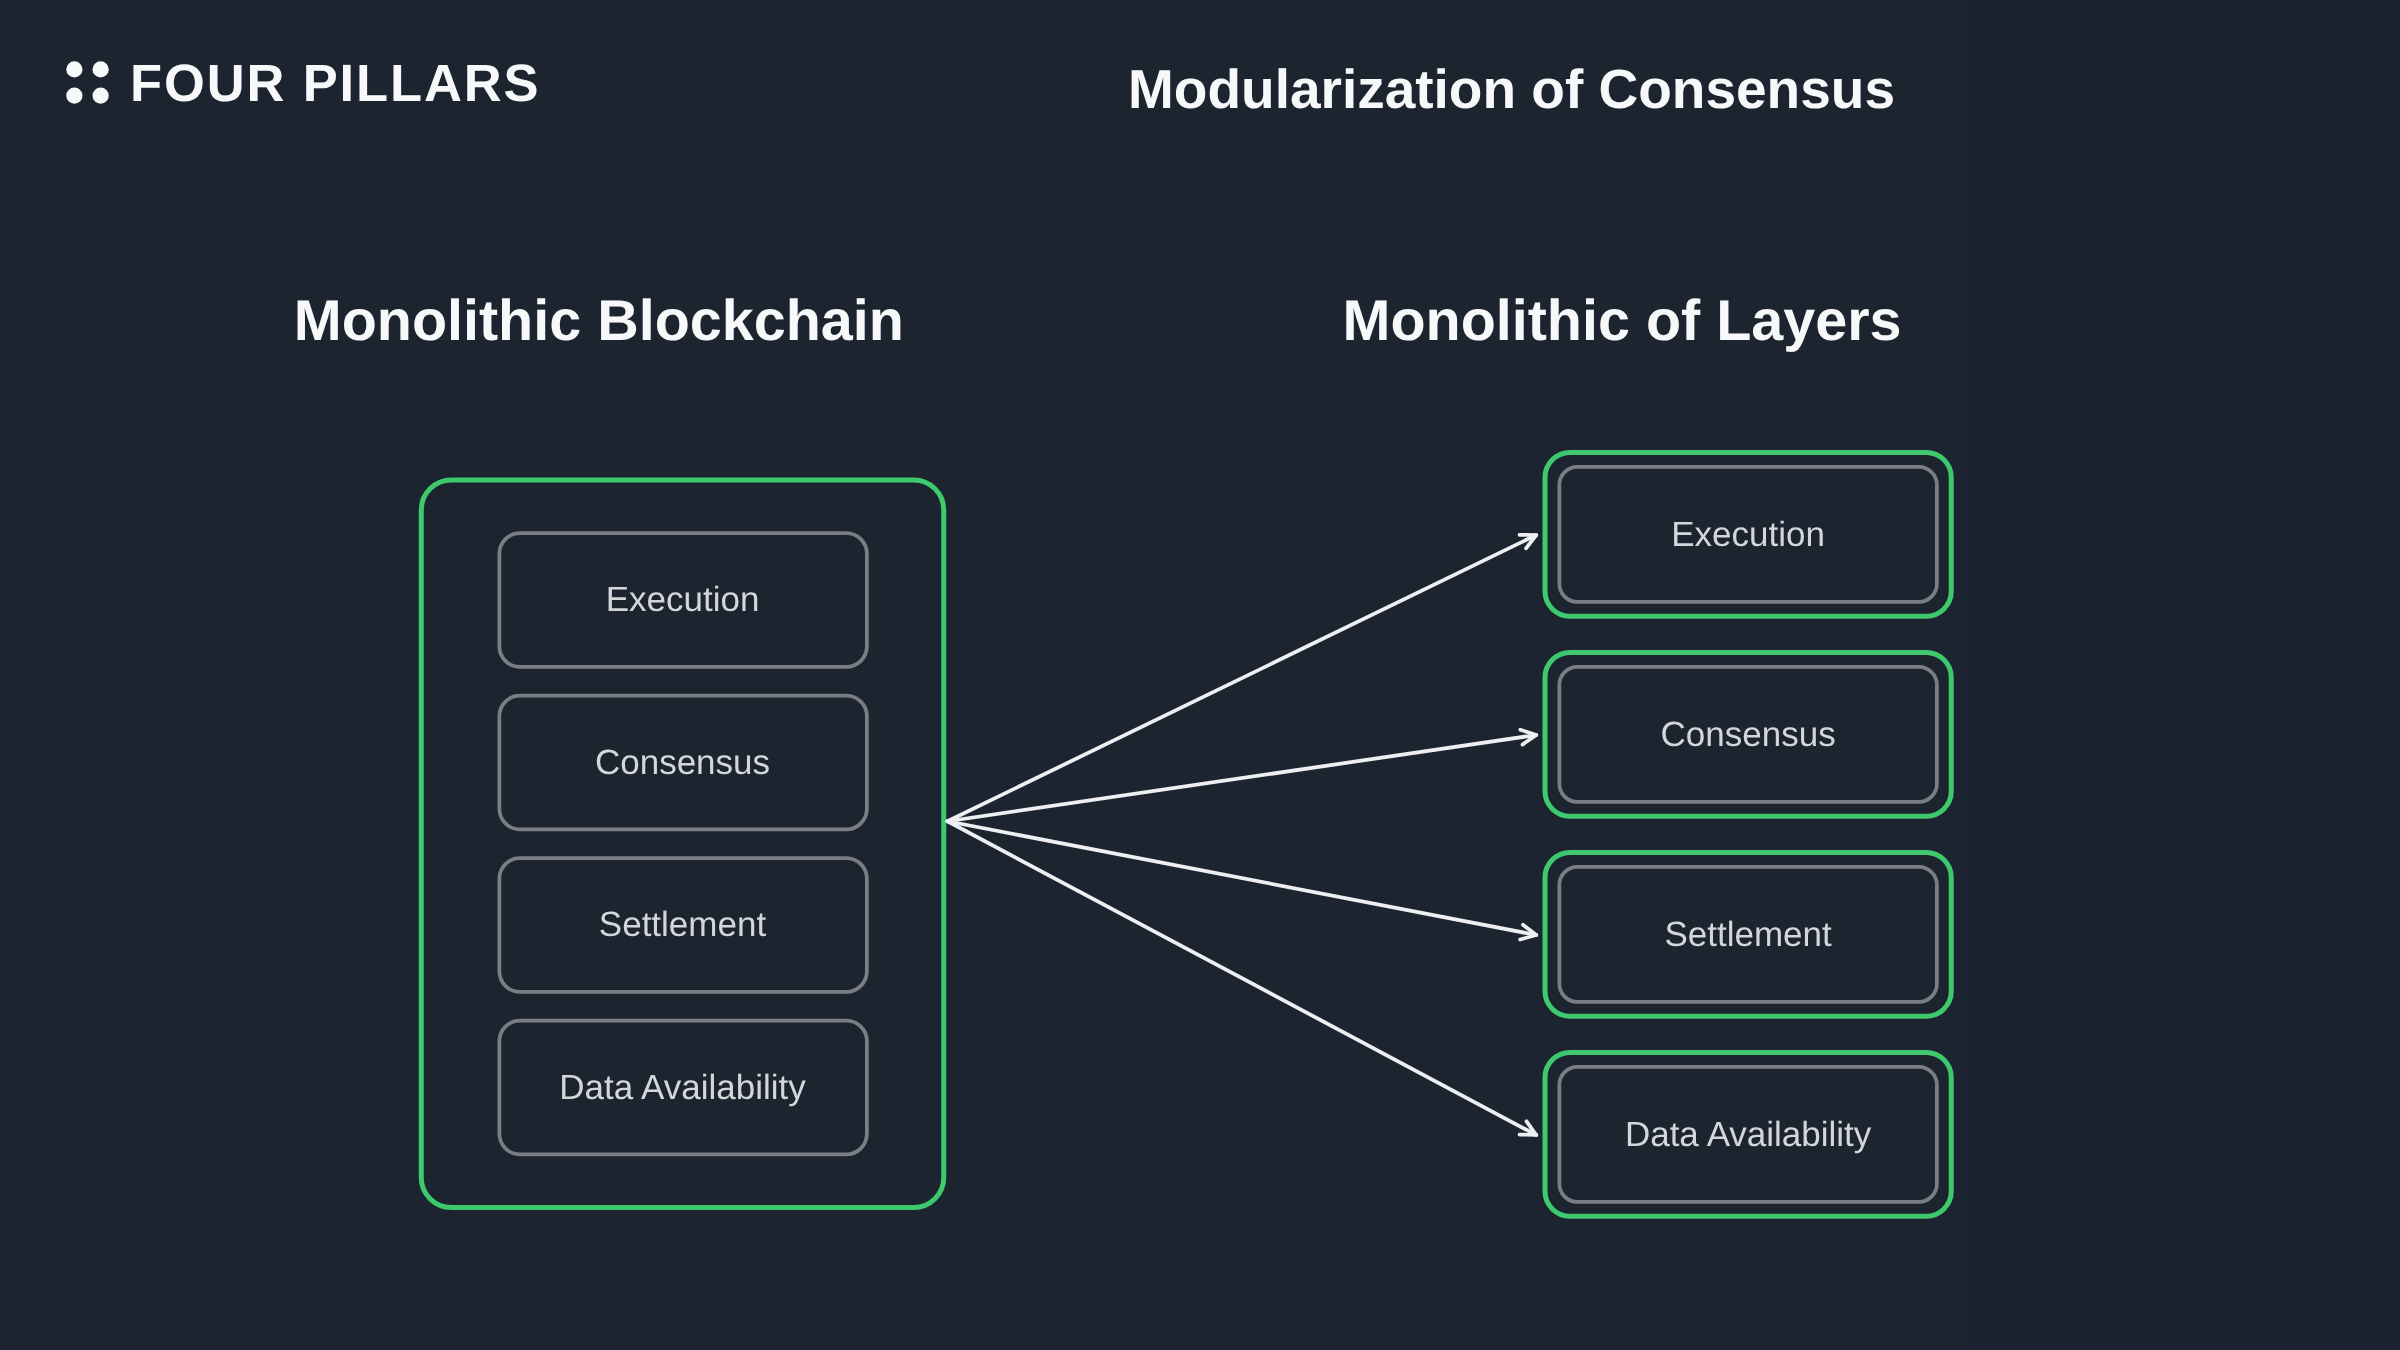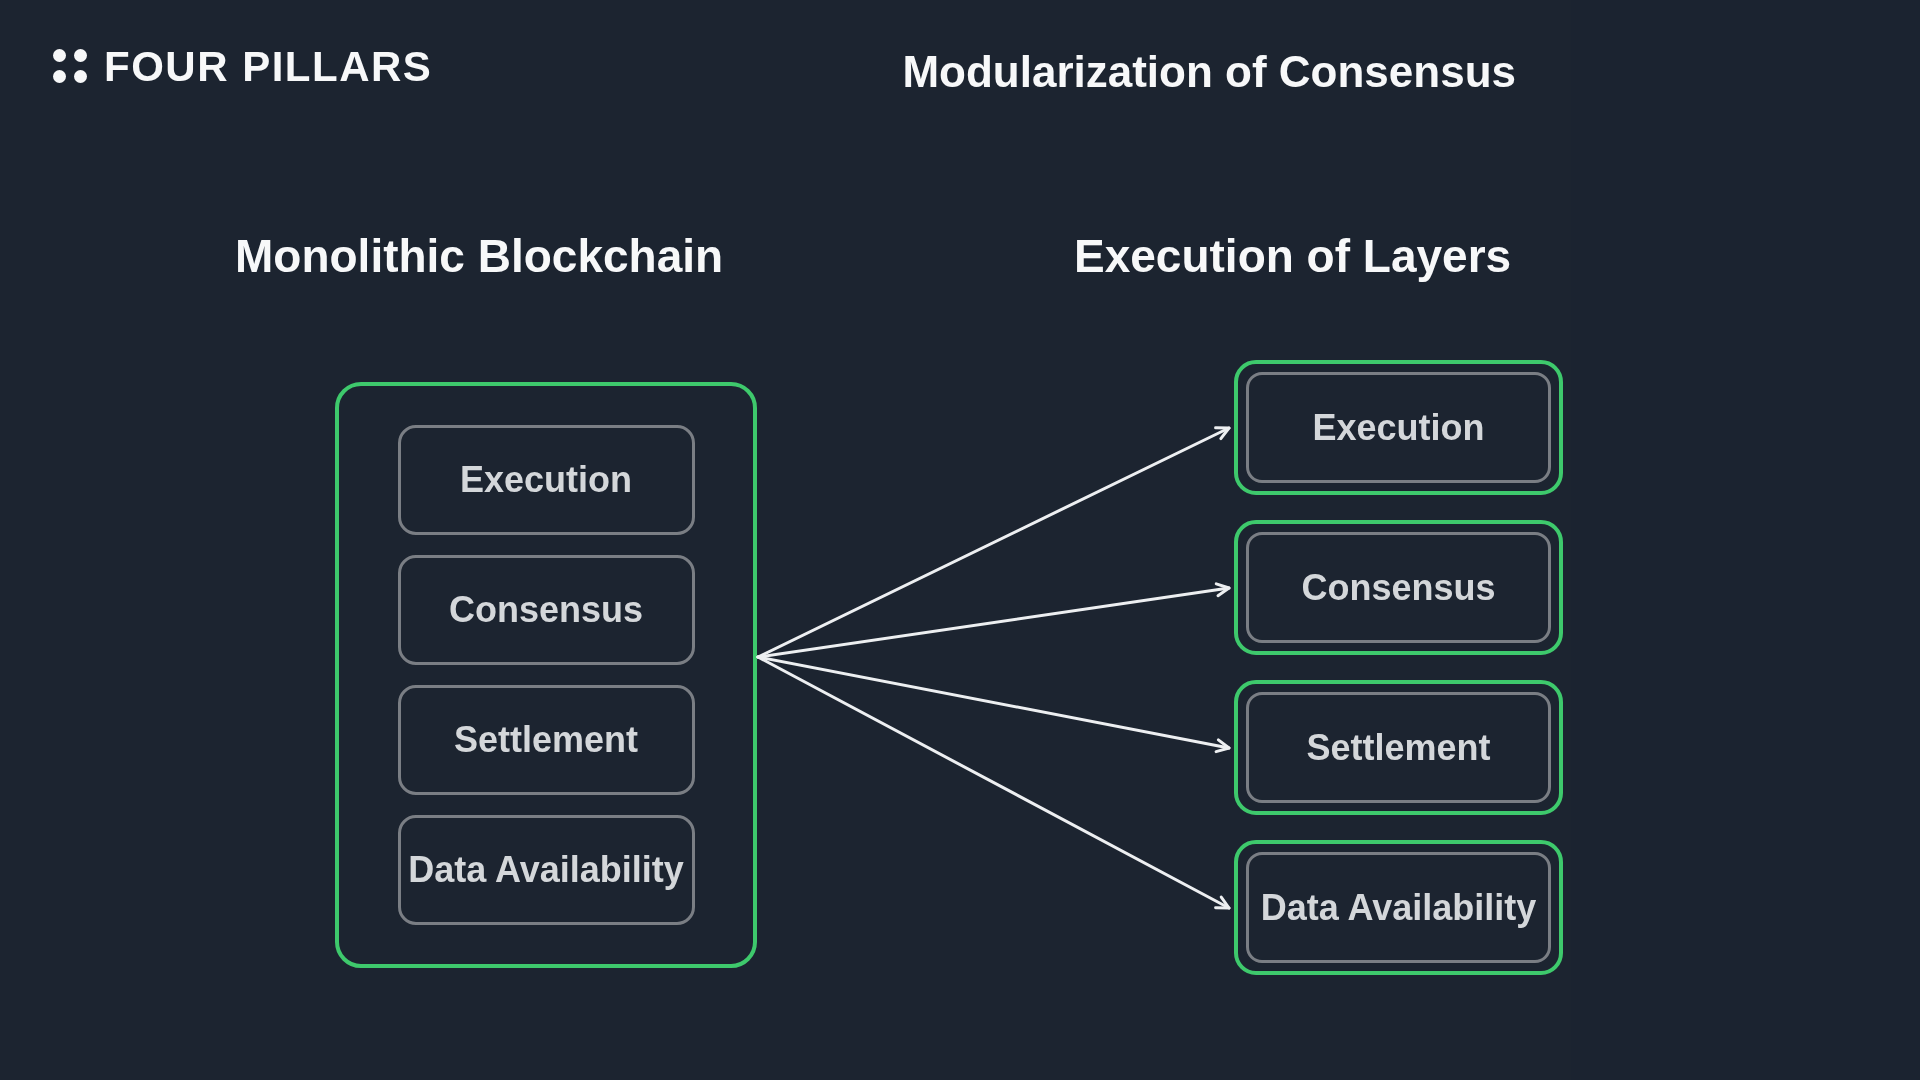--- a/index.html
+++ b/index.html
@@ -48,21 +48,21 @@
     gap:20px;
   }
   .layer-box{
     width:297px;height:110px;box-sizing:border-box;
     border:3px solid var(--box-border-gray,#7A7E84);
     border-radius:18px;
     display:flex;align-items:center;justify-content:center;
   }
   .layer-label{
     color:var(--box-text,#D4D7DA);
-    font-size:36px;font-weight:700;
+    font-size:28px;font-weight:400;
   }
   
   .decoupled-box{
     position:absolute;left:1234px;
     width:329px;height:135px;box-sizing:border-box;
     border:4px solid var(--accent-green,#3EC96C);
     border-radius:22px;
     padding:8px;
   }
   .decoupled-box .inner{
@@ -95,21 +95,21 @@
       <i></i>
         <i></i>
         <i></i>
         <i></i>
     </span>
     <span class="logo-text">FOUR PILLARS</span>
   </div>
   <h1 class="slide-title">Modularization of Consensus</h1>
 
   <h2 class="col-heading left">Monolithic Blockchain</h2>
-  <h2 class="col-heading right">Execution of Layers</h2>
+  <h2 class="col-heading right">Monolithic of Layers</h2>
 
   <div class="mono-box">
     <div class="layer-box">
       <span class="layer-label">Execution</span>
     </div>
     <div class="layer-box">
       <span class="layer-label">Consensus</span>
     </div>
     <div class="layer-box">
       <span class="layer-label">Settlement</span>

